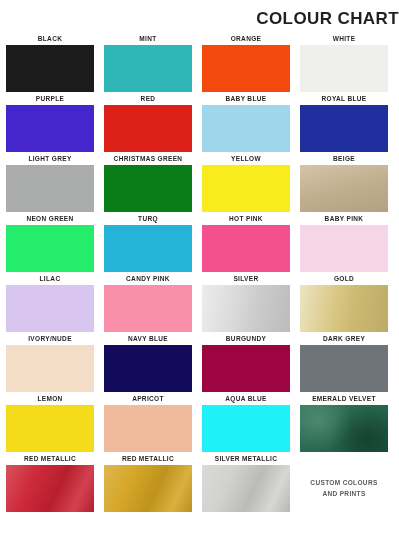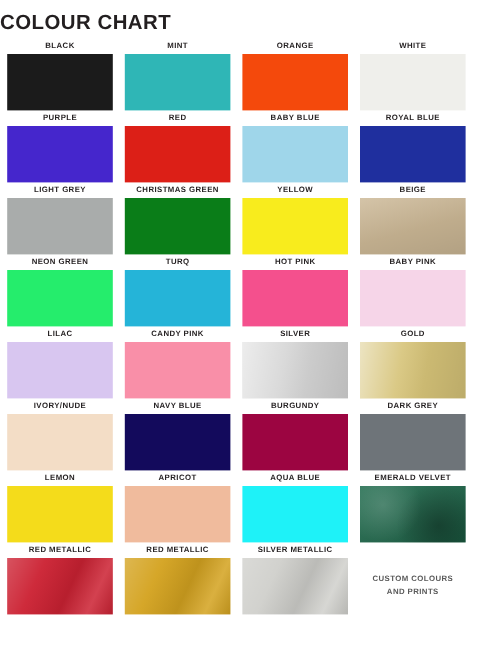--- a/index.html
+++ b/index.html
@@ -15,21 +15,21 @@
     font-family: "Liberation Sans", sans-serif;
     color: #231f20;
   }
   #page {
     position: relative;
     width: 399px;
     height: 546px;
     background: #ffffff;
   }
   .chart-title {
-    text-align: left;
+    text-align: right;
     font-size: 17px;
     font-weight: bold;
     letter-spacing: 0.4px;
     color: #231f20;
     padding-top: 8px;
     height: 22px;
     line-height: 22px;
     margin: 0;
   }
   .grid {

